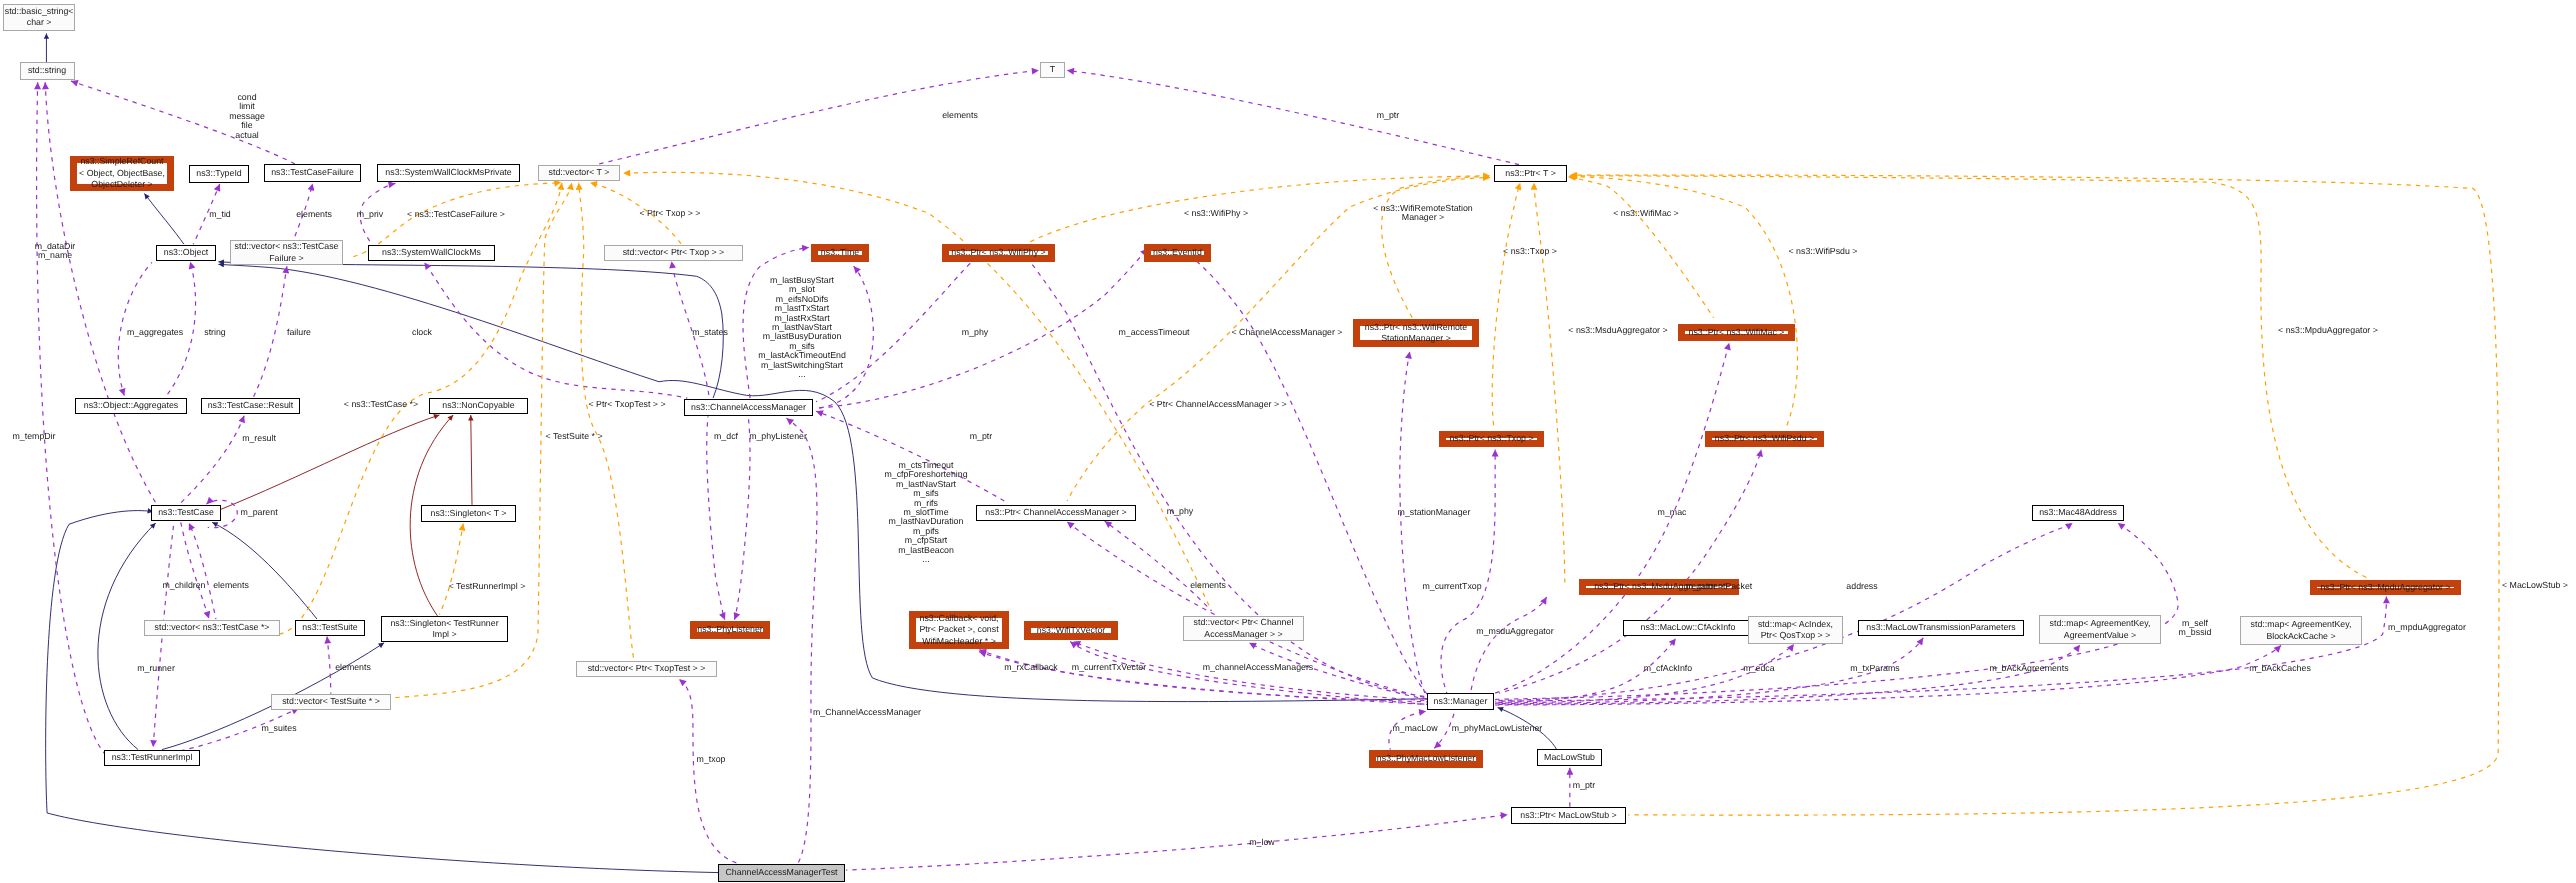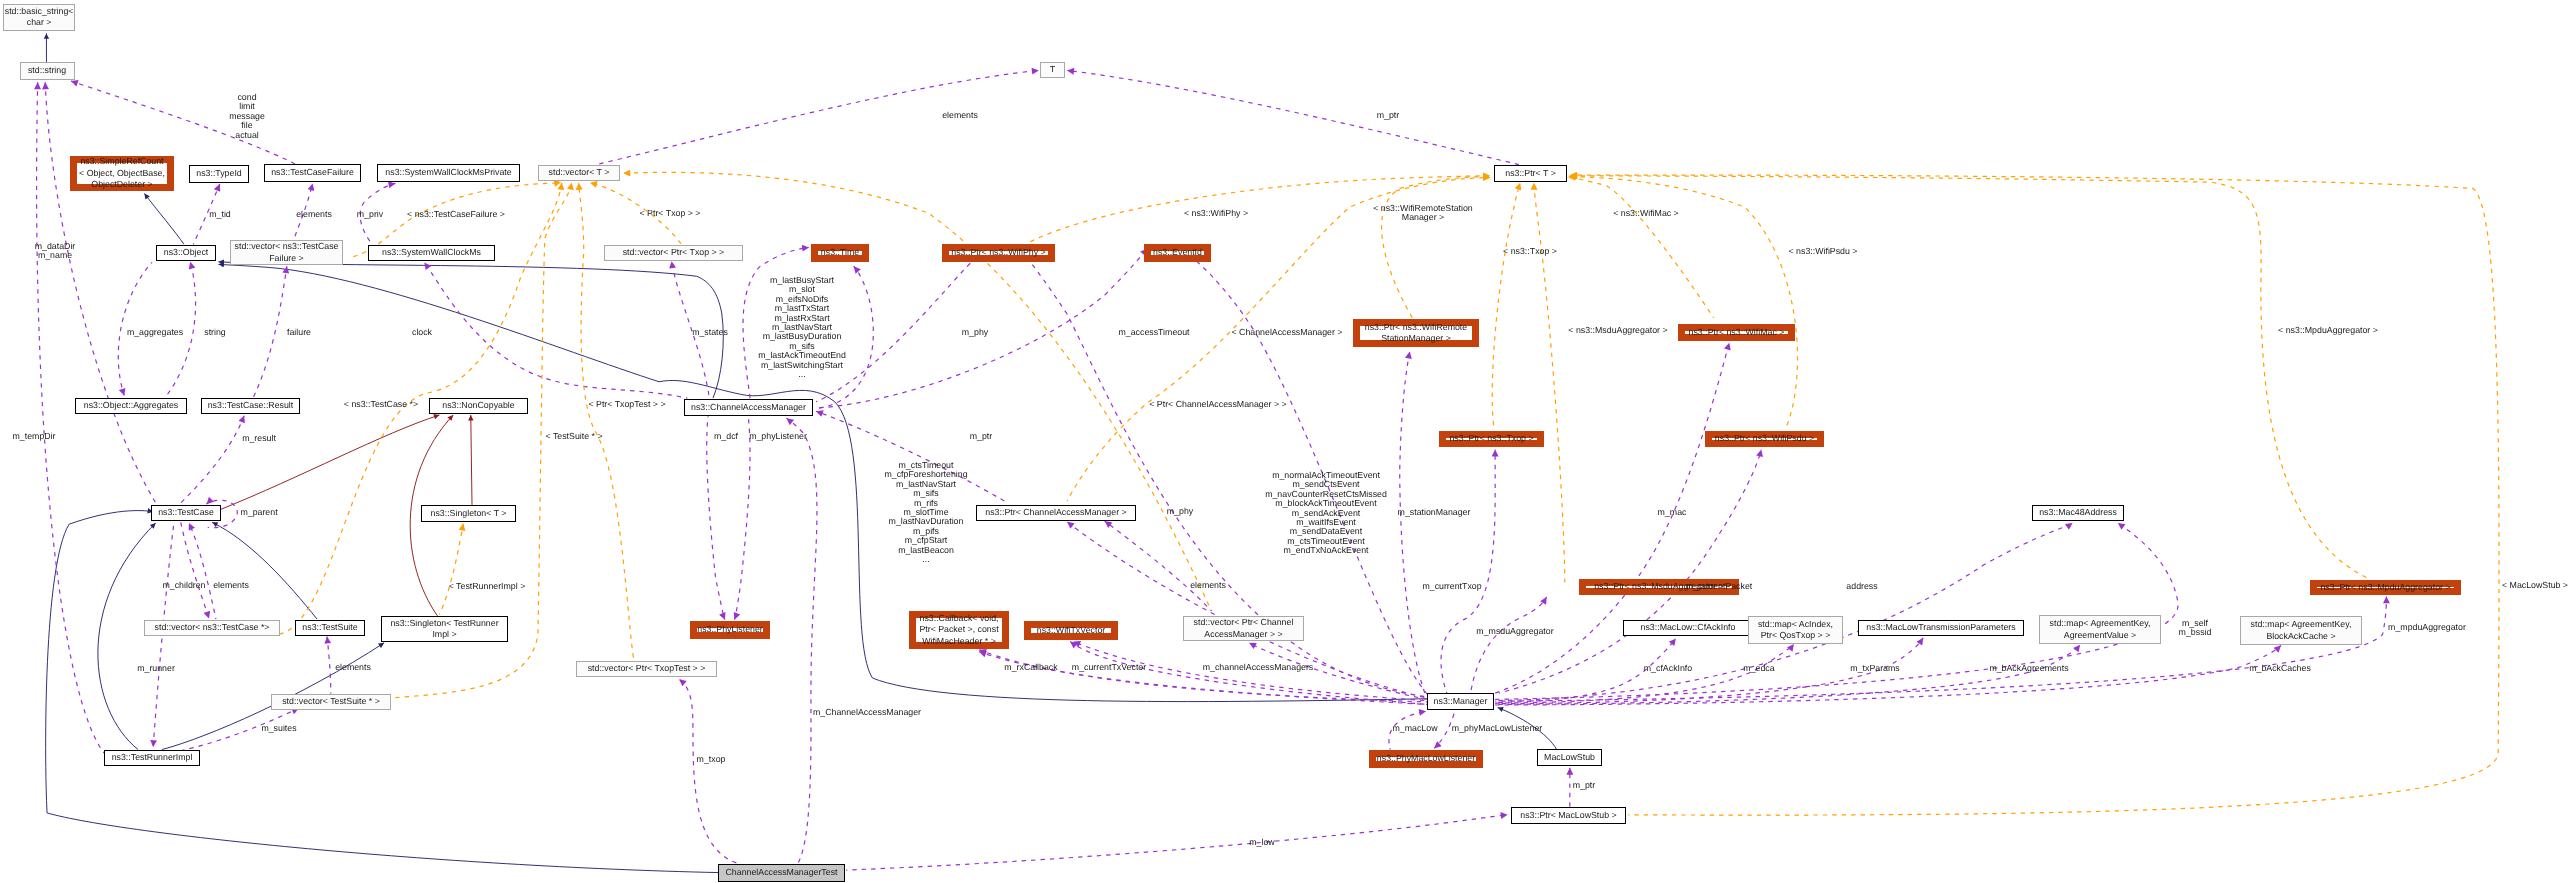--- a/index.html
+++ b/index.html
@@ -242,29 +242,20 @@
 m_cfpForeshortening
 m_lastNavStart
 m_sifs
 m_rifs
 m_slotTime
 m_lastNavDuration
 m_pifs
 m_cfpStart
 m_lastBeacon
 ...</div>
-<div class="elabel" style="left:1326px;top:513px">m_normalAckTimeoutEvent
-m_sendCtsEvent
-m_navCounterResetCtsMissed
-m_blockAckTimeoutEvent
-m_sendAckEvent
-m_waitIfsEvent
-m_sendDataEvent
-m_ctsTimeoutEvent
-m_endTxNoAckEvent</div>
 <div class="elabel" style="left:1180px;top:512px">m_phy</div>
 <div class="elabel" style="left:1208px;top:586px">elements</div>
 <div class="elabel" style="left:1434px;top:513px">m_stationManager</div>
 <div class="elabel" style="left:1672px;top:513px">m_mac</div>
 <div class="elabel" style="left:1452px;top:587px">m_currentTxop</div>
 <div class="elabel" style="left:1719px;top:587px">m_currentPacket</div>
 <div class="elabel" style="left:1862px;top:587px">address</div>
 <div class="elabel" style="left:1515px;top:632px">m_msduAggregator</div>
 <div class="elabel" style="left:1031px;top:668px">m_rxCallback</div>
 <div class="elabel" style="left:1109px;top:668px">m_currentTxVector</div>

